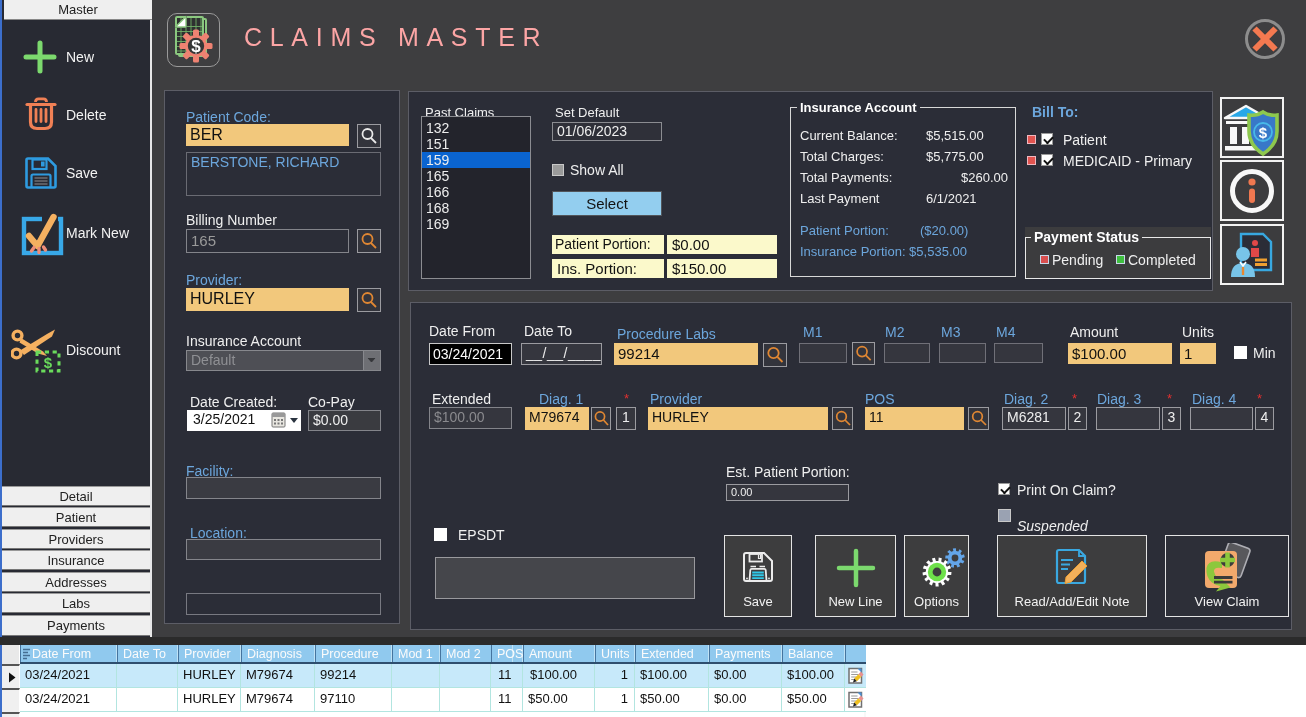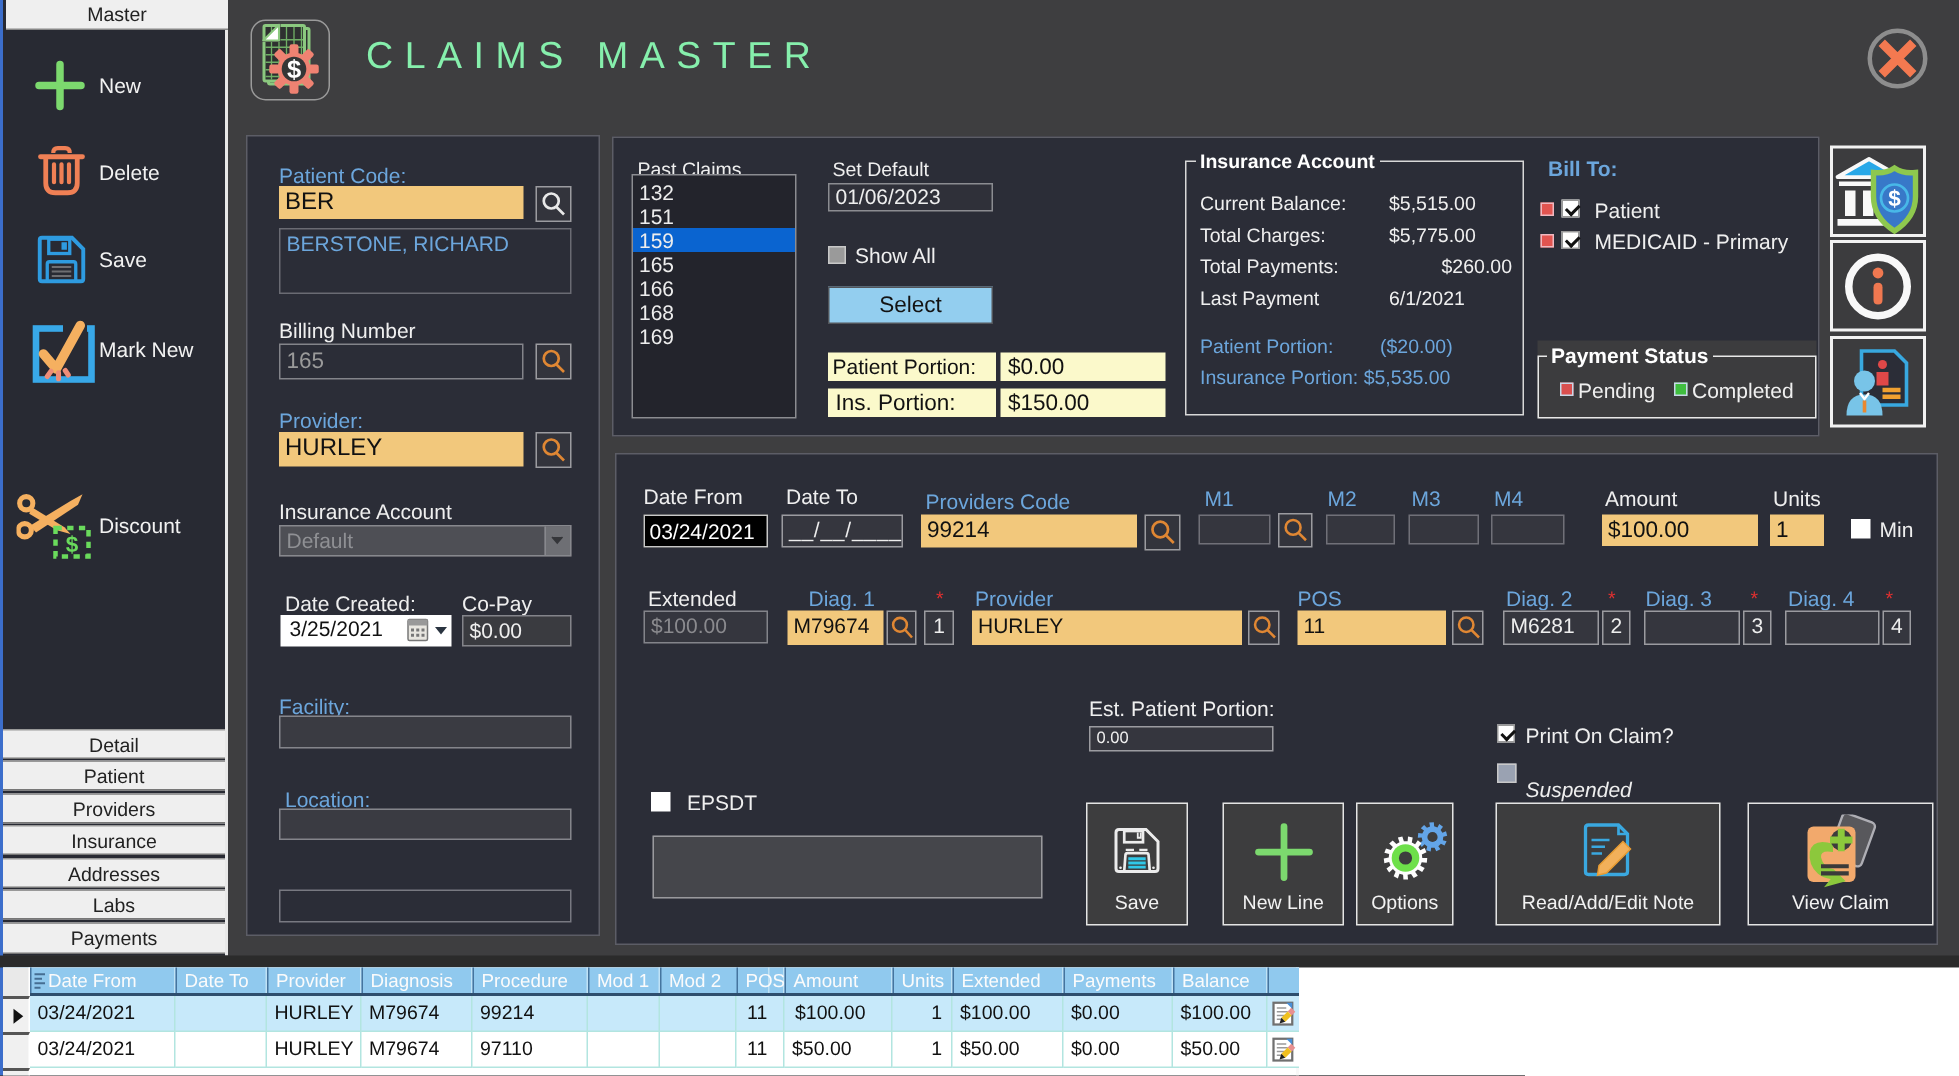--- a/index.html
+++ b/index.html
@@ -11,21 +11,21 @@
 #sidebar { position:absolute; left:2px; top:0; width:150px; height:637px; background:#282a33; border-right:2px solid #e8e8e8; }
 #leftline { position:absolute; left:0; top:0; width:2px; height:717px; background:#3c6ecb; }
 #mastertab { position:absolute; left:4px; top:0; width:148px; height:20px; background:#efefef; color:#222; font-size:13px; text-align:center; line-height:19px; border-bottom:1px solid #888; }
 .menuitem { position:absolute; left:0; width:148px; height:40px; }
 .menuitem .mlabel { position:absolute; left:64px; top:50%; transform:translateY(-50%); color:#f2f2f2; font-size:14px; }
 .menuitem svg { position:absolute; left:18px; top:50%; transform:translateY(-50%); }
 .sbtab { position:absolute; left:0; width:148px; height:20px; background:#efefef; color:#222; font-size:13px; text-align:center; line-height:19px; border-top:1px solid #999; border-bottom:1px solid #777; }
 
 
 #logobox { position:absolute; left:167px; top:13px; width:53px; height:54px; border:1px solid #9a9a9a; border-radius:10px; }
-#title { position:absolute; left:244px; top:23px; font-size:25px; color:#86efac; letter-spacing:7.7px; }
+#title { position:absolute; left:244px; top:23px; font-size:25px; color:#fca5a5; letter-spacing:7.7px; }
 #closebtn { position:absolute; left:1245px; top:19px; width:40px; height:40px; border:3px solid #8d8d8d; border-radius:50%; }
 
 
 .panel { position:absolute; background:#2b2d37; border:1px solid #5c5d66; }
 #panel1 { left:164px; top:90px; width:236px; height:534px; }
 #panel2 { left:408px; top:91px; width:805px; height:200px; }
 #panel3 { left:410px; top:302px; width:882px; height:328px; }
 
 
 .tanfield { position:absolute; background:#f2c87c; color:#111; font-size:15px; padding:2px 4px; }
@@ -257,21 +257,21 @@
     <div class="label14" style="left:26px;top:7px;">Pending</div>
     <div class="abs" style="left:90px;top:10px;width:9px;height:9px;background:#3fbf3f;border:1px solid #c8d8e8;"></div>
     <div class="label14" style="left:102px;top:7px;">Completed</div>
   </fieldset>
 </div>
 <div class="panel" id="panel3">
   <div class="label14" style="left:18px;top:20px;">Date From</div>
   <div class="abs" style="left:18px;top:40px;width:83px;height:22px;background:#000;border:1px solid #c8c8c8;color:#fff;font-size:14px;padding:2px 3px;">03/24/2021</div>
   <div class="label14" style="left:113px;top:20px;">Date To</div>
   <div class="darkfield" style="left:110px;top:40px;width:81px;height:22px;border-color:#9b9ba0;font-size:14px;letter-spacing:0.5px;">__/__/____</div>
-  <div class="label14 lblue" style="left:206px;top:23px;">Providers Code</div>
+  <div class="label14 lblue" style="left:206px;top:23px;">Procedure Labs</div>
   <div class="tanfield" style="left:203px;top:40px;width:144px;height:22px;">99214</div>
   <div class="searchbtn" style="left:352px;top:40px;width:24px;height:24px;">
     <svg width="22" height="22" viewBox="0 0 22 22">
         <circle cx="9.5" cy="9" r="5.2" fill="none" stroke="#e08733" stroke-width="1.8"></circle>
         <path d="M13.5 13 L18.5 18" stroke="#e08733" stroke-width="1.8"></path>
       </svg>
   </div>
   <div class="label14 lblue" style="left:392px;top:21px;">M1</div>
   <div class="darkfield" style="left:388px;top:40px;width:48px;height:20px;border-color:#707078;"></div>
   <div class="searchbtn" style="left:441px;top:39px;width:23px;height:23px;">

